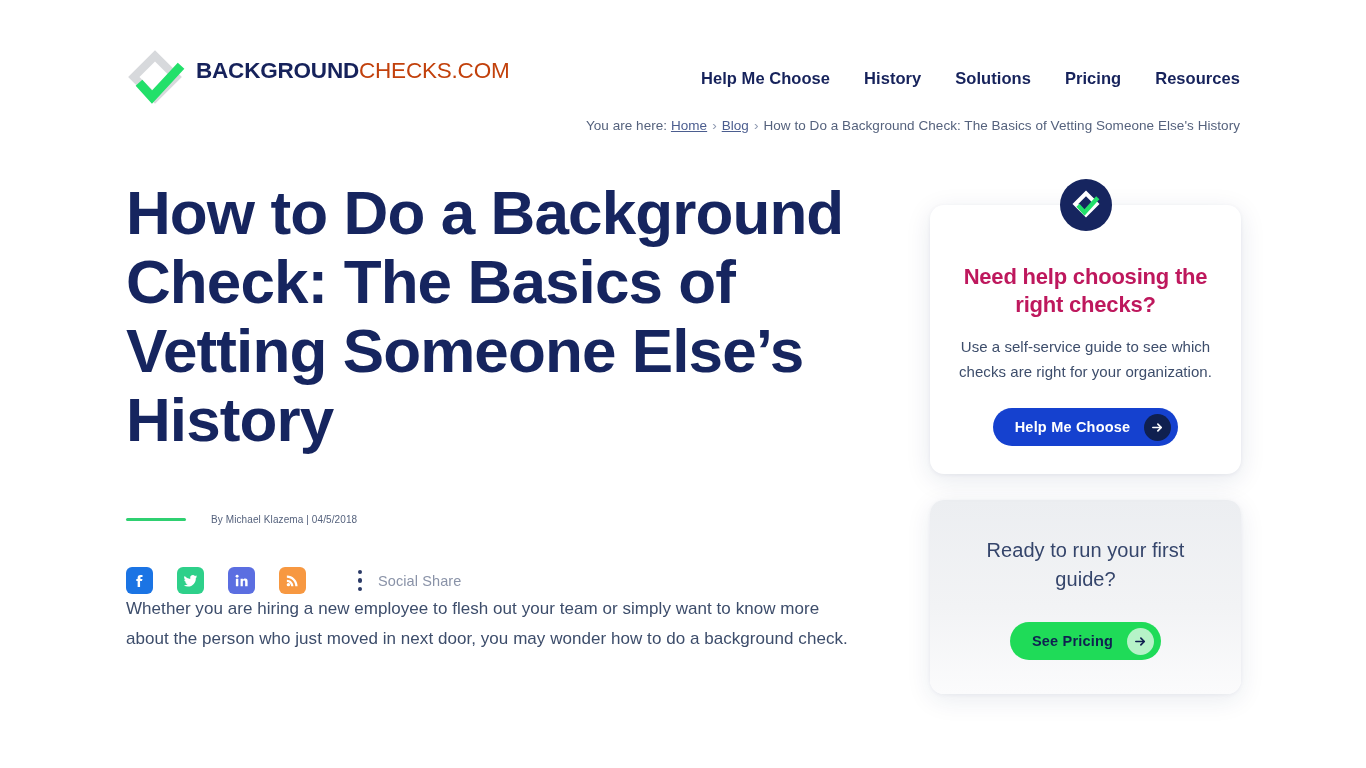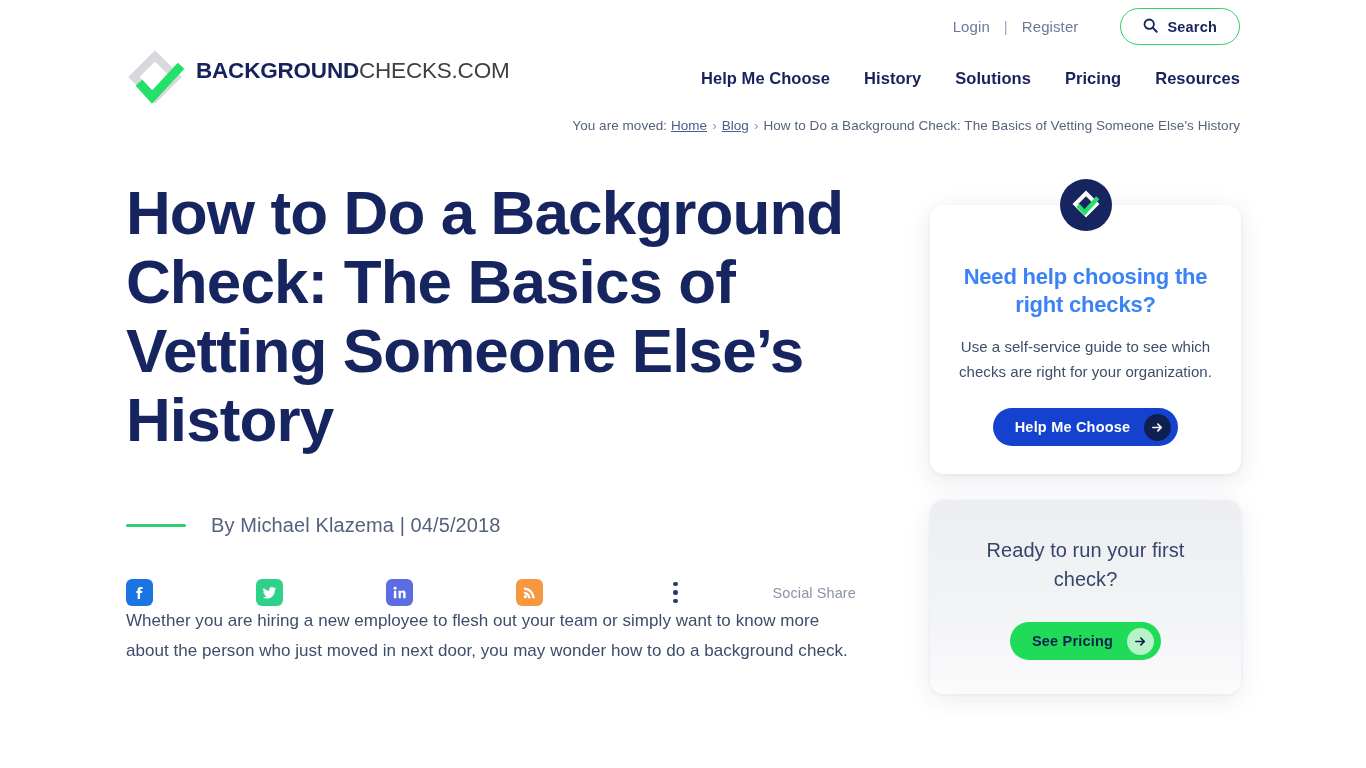--- a/index.html
+++ b/index.html
@@ -41,21 +41,21 @@
 
   
   .logo {
     position: absolute; left: 126px; top: 50px;
     display: flex; align-items: flex-start; gap: 0;
   }
   .logo-mark { width: 62px; height: 60px; position: relative; flex: none; }
   .logo-text { margin-left: 8px; padding-top: 8px; }
   .logo-line1 { font-size: 22.5px; letter-spacing: -0.2px; line-height: 25px; white-space: nowrap; }
   .logo-line1 .bold { font-weight: 800; color: #16225b; margin-top: 12px; }
-  .logo-line1 .light { font-weight: 400; color: #404040; }
+  .logo-line1 .light { font-weight: 400; color: #c2410c; }
   .logo-tag {
     text-align: right; font-size: 12.5px; color: #2a3f6b;
     margin-top: 3px; letter-spacing: .1px;
   }
   .logo-tag b { font-weight: 700; }
 
   
   .main-nav {
     position: absolute; right: 126px; top: 69px;
     display: flex; align-items: center; gap: 0;
@@ -88,24 +88,24 @@
     font-family: "Liberation Sans", sans-serif;
   }
   .byline-row {
     display: flex; align-items: center; margin-top: 60px; gap: 0;
   }
   .byline-rule {
     width: 60px; height: 3.5px; background: #2fd071; border-radius: 2px;
     flex: none;
   }
   .byline-text {
-    margin-left: 25px; font-size: 20px; color: #55627d; letter-spacing: .1px;
-  }
-
-  .share-row { display: flex; align-items: center; margin-top: 42px; justify-content: space-between; }
+    margin-left: 25px; font-size: 10px; color: #55627d; letter-spacing: .1px;
+  }
+
+  .share-row { display: flex; align-items: center; margin-top: 42px; }
   .share-ico {
     width: 27px; height: 27px; border-radius: 6px;
     display: inline-flex; align-items: center; justify-content: center;
     margin-right: 24px; cursor: pointer; flex: none;
   }
   .ico-fb { background: #1b74e4; }
   .ico-tw { background: #2ed08a; }
   .ico-li { background: #5b6ee1; }
   .ico-rss { background: #f79841; }
   .dots {
@@ -131,21 +131,21 @@
     background: #fff; padding: 58px 24px 28px; text-align: center;
     margin-top: 26px;
   }
   .card-badge {
     position: absolute; top: -26px; left: 50%; transform: translateX(-50%);
     width: 52px; height: 52px; border-radius: 50%;
     background: #16255f;
     display: flex; align-items: center; justify-content: center;
   }
   .card-title {
-    font-size: 22px; line-height: 28px; font-weight: 800; color: #3b82f6;
+    font-size: 22px; line-height: 28px; font-weight: 800; color: #be185d;
     letter-spacing: -0.2px;
   }
   .card-sub {
     margin-top: 15px; font-size: 15px; line-height: 25px; color: #3d4d6b;
     letter-spacing: .05px;
   }
   .btn-primary {
     margin: 24px auto 0; display: inline-flex; align-items: center;
     gap: 14px; height: 38px; padding: 0 7px 0 22px;
     background: #1541cf; border-radius: 19px; border: none;
@@ -186,36 +186,20 @@
     width: 27px; height: 27px; border-radius: 50%;
     background: #b6f3c8; display: inline-flex;
     align-items: center; justify-content: center; flex: none;
   }
 </style>
 </head>
 <body>
 
 <div class="page">
 
-  <div class="util-bar">
-    <div class="util-inner">
-      <a class="util-link">Login</a>
-      <span class="util-sep">|</span>
-      <a class="util-link">Register</a>
-      <button class="search-btn">
-        <span class="mag">
-          <svg width="15" height="15" viewBox="0 0 16 16" fill="none">
-            <circle cx="6.6" cy="6.6" r="5" stroke="#16225b" stroke-width="1.9"></circle>
-            <line x1="10.3" y1="10.3" x2="14.6" y2="14.6" stroke="#16225b" stroke-width="2.1" stroke-linecap="round"></line>
-          </svg>
-        </span>
-        <span class="search-label">Search</span>
-      </button>
-    </div>
-  </div>
 
   <a class="logo">
     <span class="logo-mark">
       <svg width="62" height="60" viewBox="0 0 62 60" fill="none">
         <g transform="rotate(45 29 27)">
           <rect x="14" y="12" width="30" height="30" stroke="#d7d9dc" stroke-width="8" fill="none"></rect>
         </g>
         <path d="M16 36 L26 47 L52 19" stroke="#22e06a" stroke-width="9" fill="none" stroke-linecap="square" stroke-linejoin="miter"></path>
       </svg>
     </span>
@@ -228,21 +212,21 @@
 
   <nav class="main-nav">
     <a class="nav-item">Help Me Choose</a>
     <a class="nav-item">History</a>
     <a class="nav-item">Solutions</a>
     <a class="nav-item">Pricing</a>
     <a class="nav-item">Resources</a>
   </nav>
 
   <div class="breadcrumb">
-    <span class="bc-prefix">You are moved:</span>
+    <span class="bc-prefix">You are here:</span>
     <a>Home</a><span class="bc-arrow">›</span><a>Blog</a><span class="bc-arrow">›</span><span class="bc-current">How to Do a Background Check: The Basics of Vetting Someone Else's History</span>
   </div>
 
   <div class="article">
     <h1 class="headline">How to Do a Background Check: The Basics of Vetting Someone Else’s History</h1>
 
     <div class="byline-row">
       <span class="byline-rule"></span>
       <span class="byline-text">By Michael Klazema | 04/5/2018</span>
     </div>
@@ -301,21 +285,21 @@
         <span class="arrow-circle">
           <svg width="13" height="13" viewBox="0 0 14 14" fill="none">
             <line x1="2" y1="7" x2="11" y2="7" stroke="#fff" stroke-width="1.8" stroke-linecap="round"></line>
             <polyline points="7.4,3.4 11,7 7.4,10.6" stroke="#fff" stroke-width="1.8" fill="none" stroke-linecap="round" stroke-linejoin="round"></polyline>
           </svg>
         </span>
       </button>
     </div>
 
     <div class="card-pricing">
-      <div class="pricing-kicker">Ready to run your first check?</div>
+      <div class="pricing-kicker">Ready to run your first guide?</div>
       <button class="btn-green">
         <span class="btn-label">See Pricing</span>
         <span class="arrow-circle-pale">
           <svg width="13" height="13" viewBox="0 0 14 14" fill="none">
             <line x1="2" y1="7" x2="11" y2="7" stroke="#0f2050" stroke-width="1.8" stroke-linecap="round"></line>
             <polyline points="7.4,3.4 11,7 7.4,10.6" stroke="#0f2050" stroke-width="1.8" fill="none" stroke-linecap="round" stroke-linejoin="round"></polyline>
           </svg>
         </span>
       </button>
     </div>

